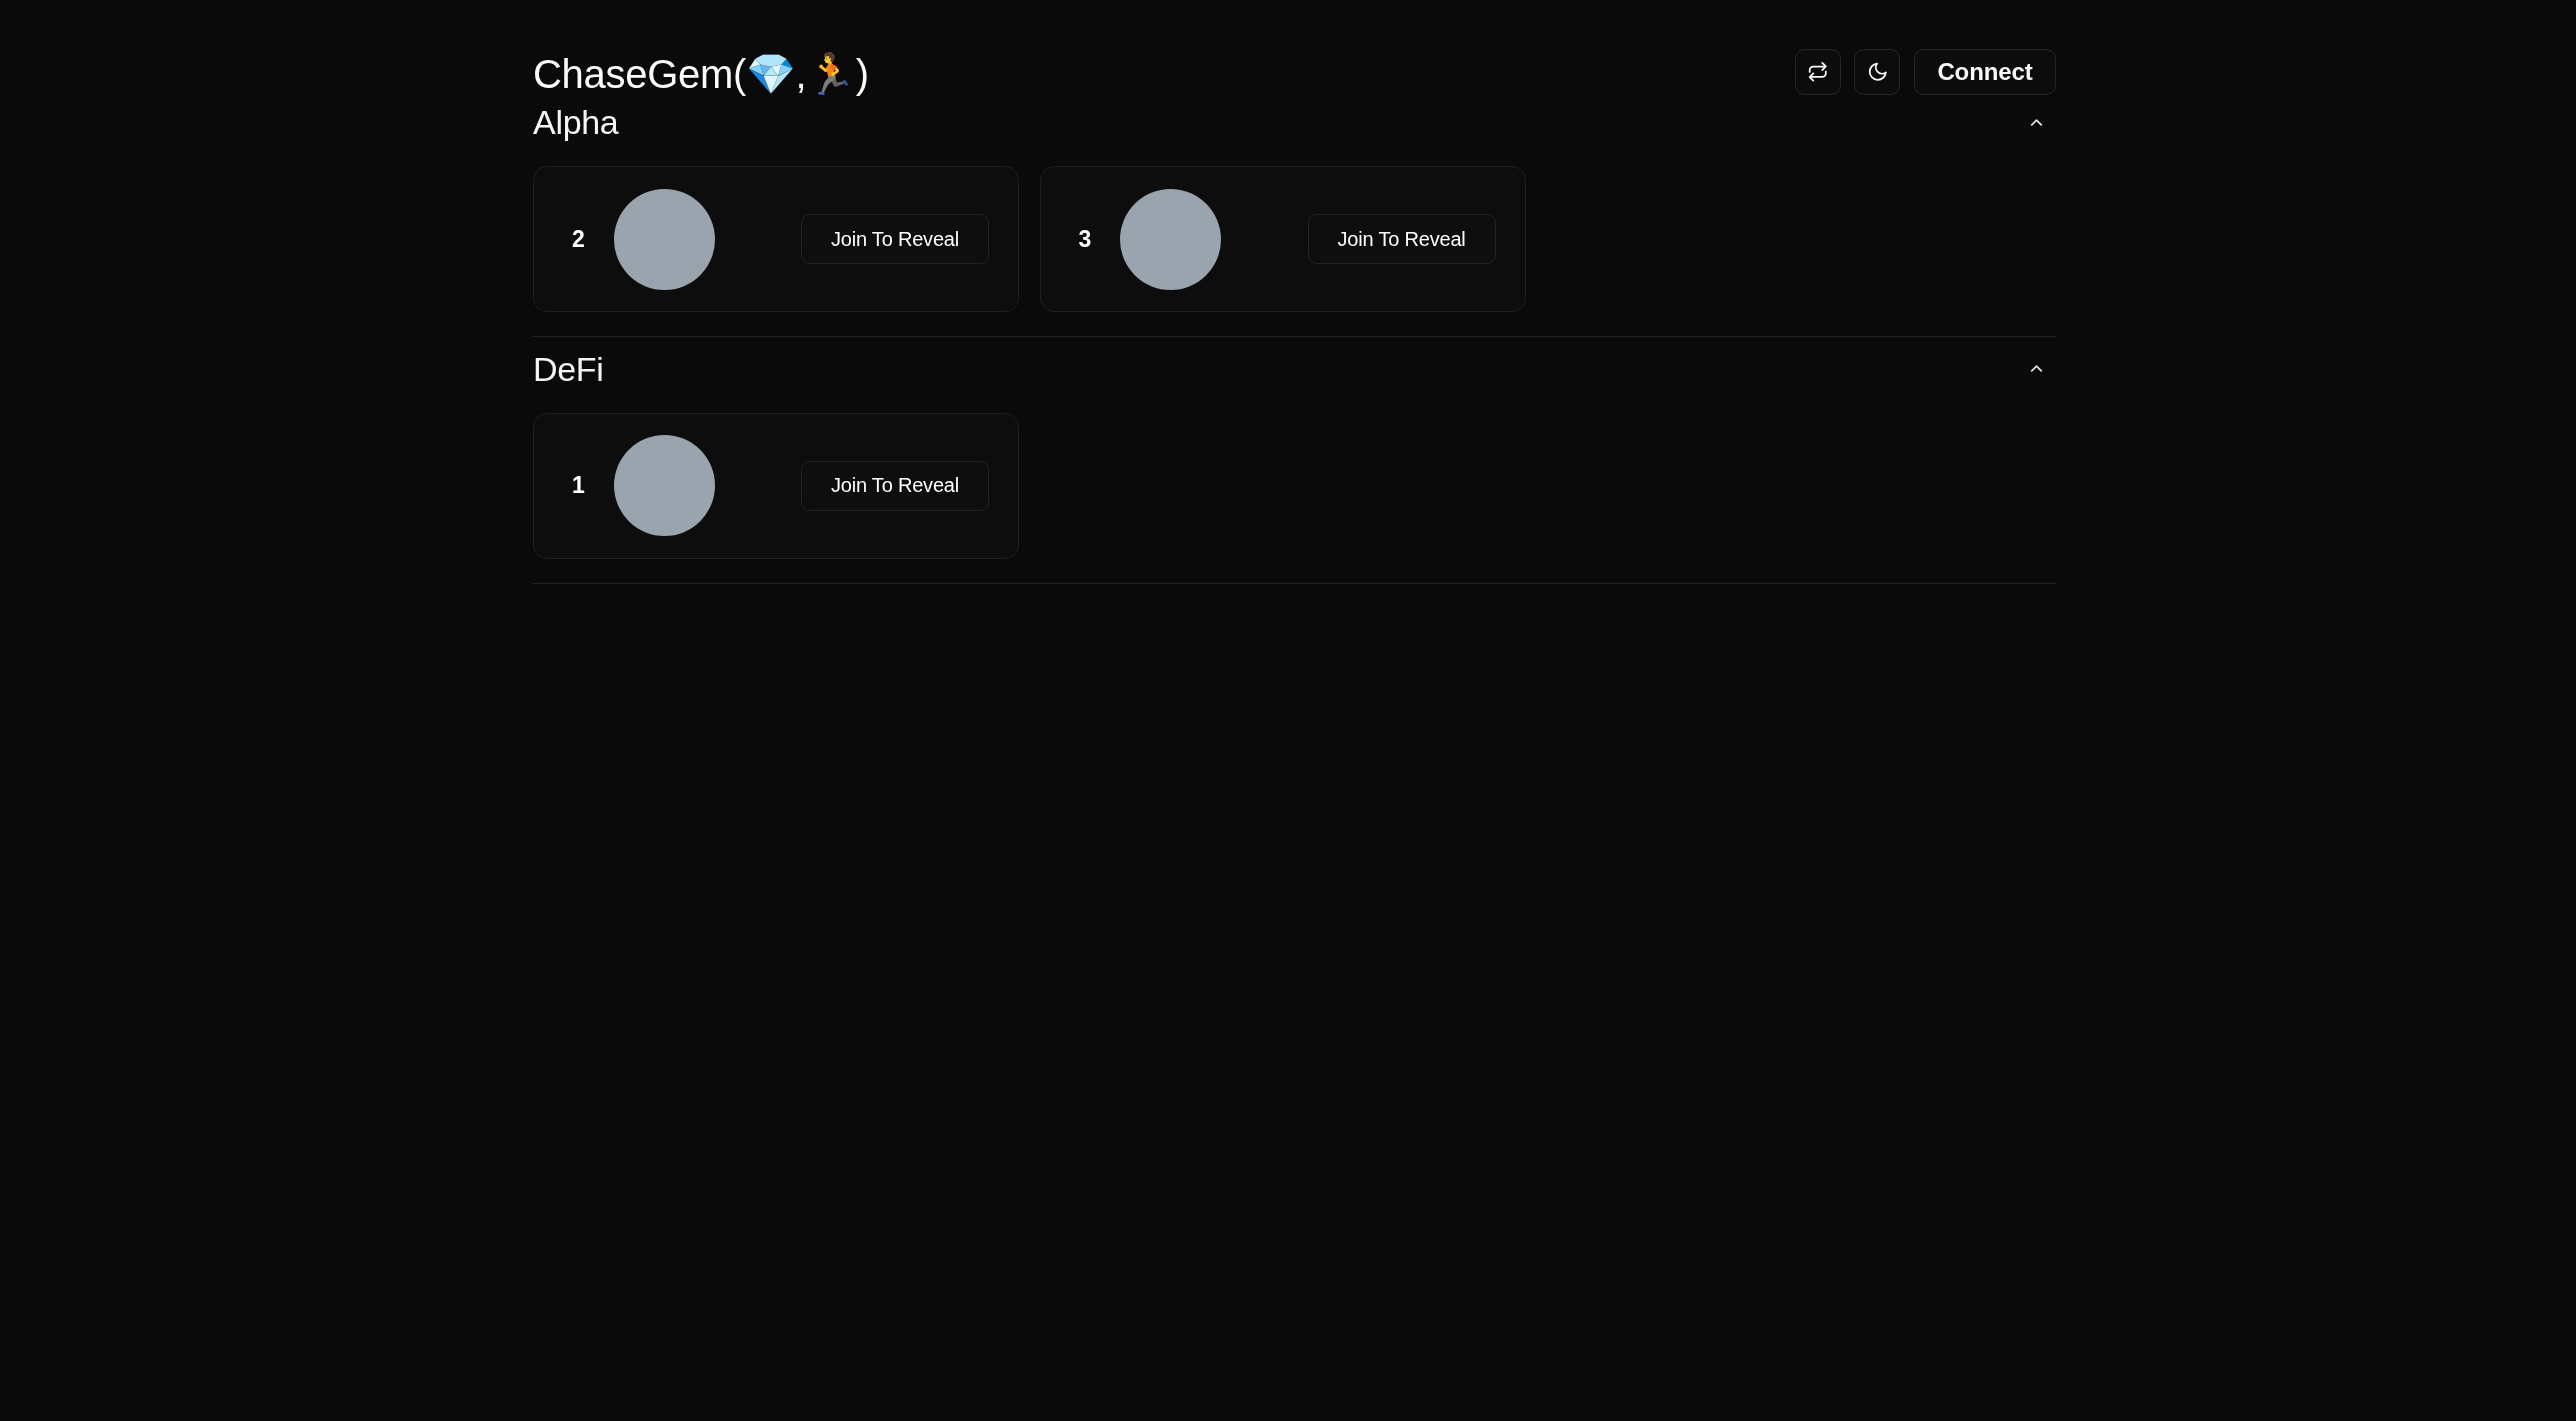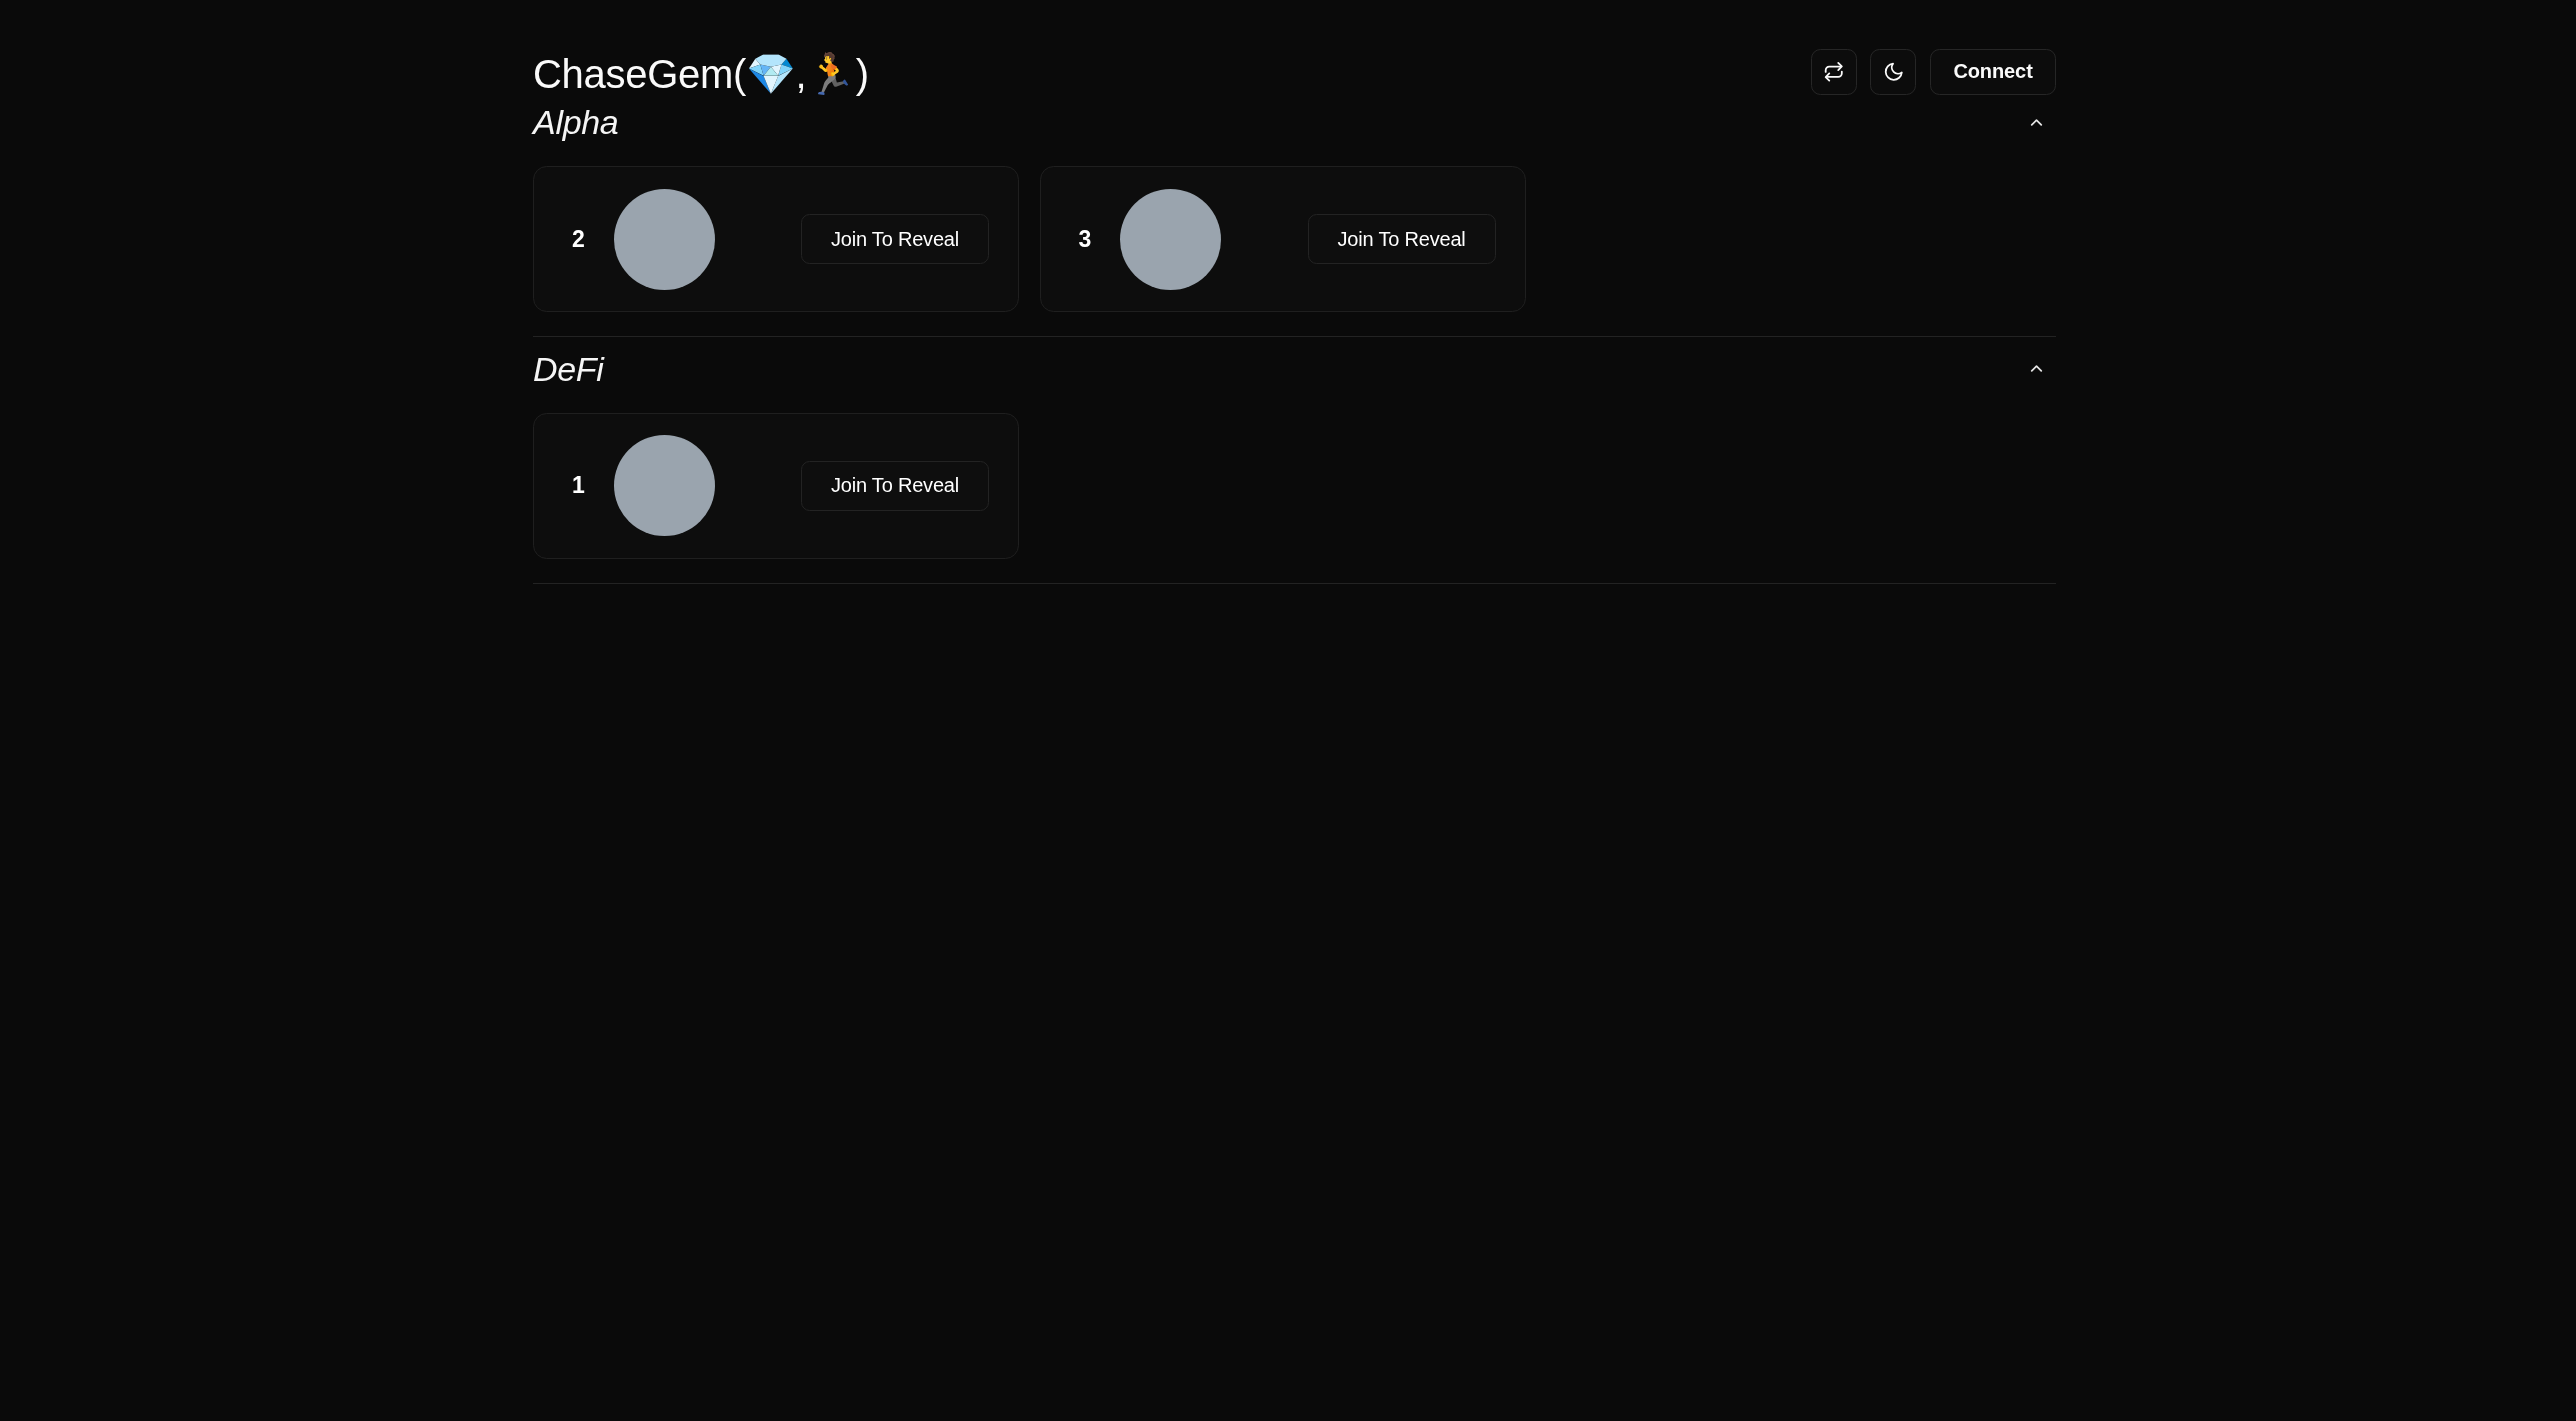--- a/index.html
+++ b/index.html
@@ -65,21 +65,21 @@
 
   .icon-btn svg { display: block; }
 
   .connect-btn {
     height: 46px;
     padding: 0 22.3px;
     border: 0.9px solid #262626;
     border-radius: 9.5px;
     background: #0c0c0c;
     color: #fafafa;
-    font-size: 20px;
+    font-size: 24px;
     font-weight: 700;
     font-family: "Liberation Sans", sans-serif;
     display: flex;
     align-items: center;
     justify-content: center;
     cursor: pointer;
     letter-spacing: -0.1px;
   }
 
   
@@ -93,21 +93,20 @@
     cursor: pointer;
     padding-right: 5.2px;
   }
 
   .section-title {
     font-size: 34px;
     font-weight: 400;
     color: #f5f5f5;
     letter-spacing: -0.3px;
     line-height: 1;
-    font-style: italic;
   }
 
   .chevron {
     width: 29px;
     height: 29px;
     display: flex;
     align-items: center;
     justify-content: center;
     cursor: pointer;
   }

